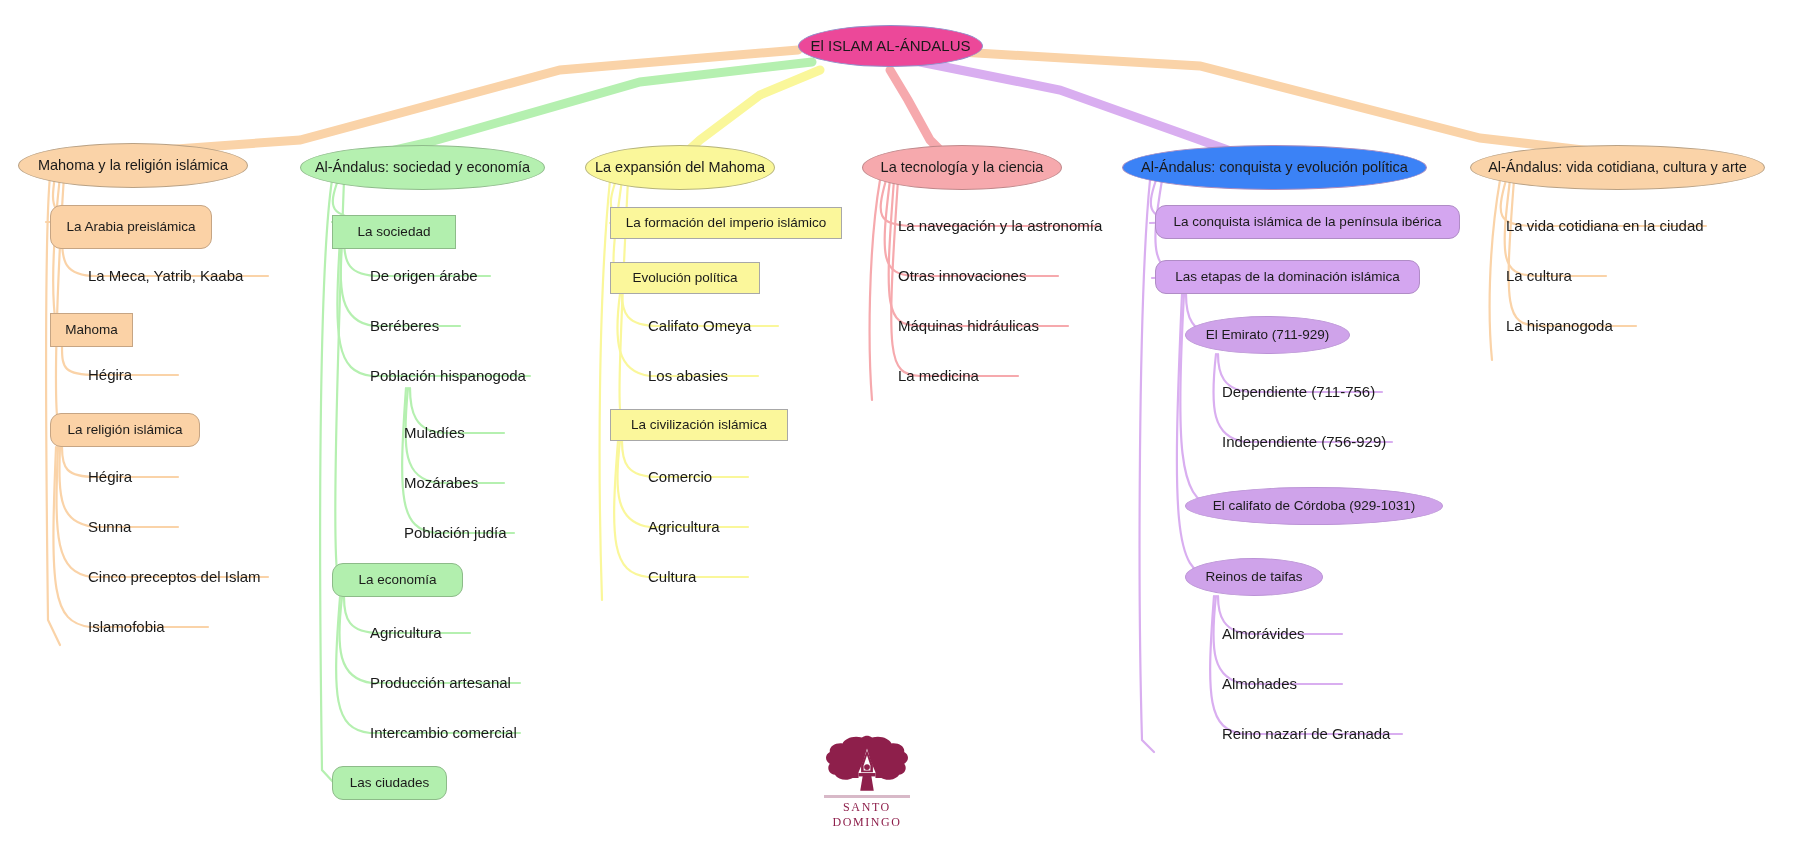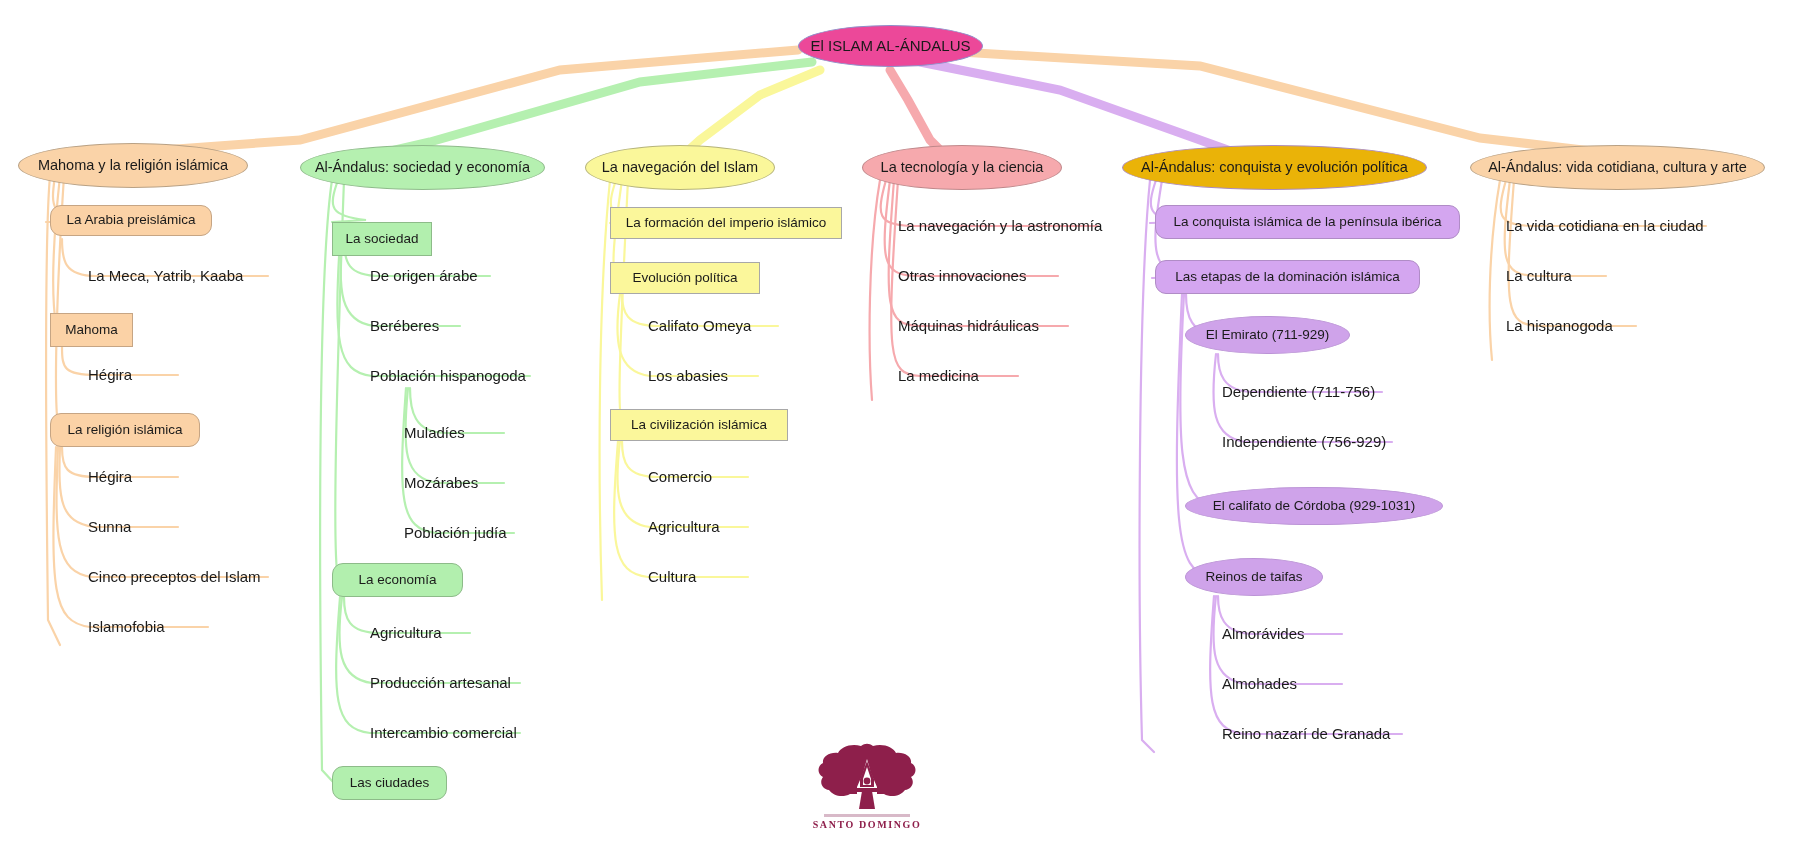--- a/index.html
+++ b/index.html
@@ -12,21 +12,21 @@
 
   
   .n-root{border-radius:50%;border:1px solid #8e8ec9;background:#ec4899;font-size:15px;}
 
   
   .n-ell{border-radius:50%;border:1px solid #9a9a9a;font-size:14.5px;}
   .n-ell.c-orange{background:#fad3a8;border-color:#b9a184;}
   .n-ell.c-green {background:#b5f0b0;border-color:#8fbb8b;}
   .n-ell.c-yellow{background:#faf79a;border-color:#b6b47a;}
   .n-ell.c-red   {background:#f6a9ad;border-color:#c0888b;}
-  .n-ell.c-purple{background:#eab308;border-color:#ab8bbd;}
+  .n-ell.c-purple{background:#3b82f6;border-color:#ab8bbd;}
 
   
   .n-ell2{border-radius:50%;border:1px solid #bb93d6;background:#cfa3ea;font-size:13.5px;}
 
   
   .n-round{border-radius:11px;border:1px solid #9a9a9a;font-size:13.5px;}
   .n-round.c-orange{background:#fbd2a6;border-color:#c6a584;}
   .n-round.c-green {background:#b2efae;border-color:#8dbb89;}
   .n-round.c-purple{background:#d4a6f0;border-color:#b08cc6;}
 
@@ -34,22 +34,22 @@
   .n-rect{border-radius:0;border:1px solid #9a9a9a;font-size:13.5px;}
   .n-rect.c-orange{background:#fbd2a6;border-color:#c6a584;}
   .n-rect.c-green {background:#b2efae;border-color:#8dbb89;}
   .n-rect.c-yellow{background:#fbf79b;border-color:#a8a8a8;}
 
   
   .n-leaf{font-size:15px;justify-content:flex-start;background:transparent;border:0;}
 
   
   #logo{position:absolute;display:flex;flex-direction:column;align-items:center;justify-content:flex-end;}
-  #logo .cap{font-family:"Liberation Serif", serif;color:#8e1f4b;font-size:10px;letter-spacing:1.6px;
-             font-weight:700;margin-top:2px;text-align:center;}
+  #logo .cap{font-family:"Liberation Serif", serif;color:#8e1f4b;font-size:12px;letter-spacing:1.6px;
+             font-weight:400;margin-top:2px;text-align:center;}
   #logo .rule{width:86px;height:3px;background:#d8b9c8;margin-top:3px;}
 </style>
 </head>
 <body>
 
 <div id="canvas">
 
   <svg id="wires" viewBox="0 0 1808 848">
     <g fill="none" stroke-linecap="round">
 
@@ -144,21 +144,21 @@
     </g>
   </svg>
 
   <div class="node n-root" style="left:798px;top:25px;width:185px;height:42px;">
     <span>El ISLAM AL-ÁNDALUS</span>
   </div>
 
   <div class="node n-ell c-orange" style="left:18px;top:143px;width:230px;height:45px;">
     <span>Mahoma y la religión islámica</span>
   </div>
-  <div class="node n-round c-orange" style="left:50px;top:205px;width:162px;height:31px;">
+  <div class="node n-round c-orange" style="left:50px;top:205px;width:162px;height:44px;">
     <span>La Arabia preislámica</span>
   </div>
   <div class="node n-leaf" style="left:88px;top:264px;width:200px;height:24px;">
     <span>La Meca, Yatrib, Kaaba</span>
   </div>
   <div class="node n-rect c-orange" style="left:50px;top:313px;width:83px;height:34px;">
     <span>Mahoma</span>
   </div>
   <div class="node n-leaf" style="left:88px;top:363px;width:110px;height:24px;">
     <span>Hégira</span>
@@ -175,21 +175,21 @@
   <div class="node n-leaf" style="left:88px;top:565px;width:200px;height:24px;">
     <span>Cinco preceptos del Islam</span>
   </div>
   <div class="node n-leaf" style="left:88px;top:615px;width:140px;height:24px;">
     <span>Islamofobia</span>
   </div>
 
   <div class="node n-ell c-green" style="left:300px;top:145px;width:245px;height:45px;">
     <span>Al-Ándalus: sociedad y economía</span>
   </div>
-  <div class="node n-rect c-green" style="left:332px;top:222px;width:100px;height:34px;">
+  <div class="node n-rect c-green" style="left:332px;top:215px;width:124px;height:34px;">
     <span>La sociedad</span>
   </div>
   <div class="node n-leaf" style="left:370px;top:264px;width:160px;height:24px;">
     <span>De origen árabe</span>
   </div>
   <div class="node n-leaf" style="left:370px;top:314px;width:120px;height:24px;">
     <span>Beréberes</span>
   </div>
   <div class="node n-leaf" style="left:370px;top:364px;width:200px;height:24px;">
     <span>Población hispanogoda</span>
@@ -213,21 +213,21 @@
     <span>Producción artesanal</span>
   </div>
   <div class="node n-leaf" style="left:370px;top:721px;width:180px;height:24px;">
     <span>Intercambio comercial</span>
   </div>
   <div class="node n-round c-green" style="left:332px;top:766px;width:115px;height:34px;">
     <span>Las ciudades</span>
   </div>
 
   <div class="node n-ell c-yellow" style="left:585px;top:145px;width:190px;height:45px;">
-    <span>La navegación del Islam</span>
+    <span>La expansión del Mahoma</span>
   </div>
   <div class="node n-rect c-yellow" style="left:610px;top:207px;width:232px;height:32px;">
     <span>La formación del imperio islámico</span>
   </div>
   <div class="node n-rect c-yellow" style="left:610px;top:262px;width:150px;height:32px;">
     <span>Evolución política</span>
   </div>
   <div class="node n-leaf" style="left:648px;top:314px;width:160px;height:24px;">
     <span>Califato Omeya</span>
   </div>

